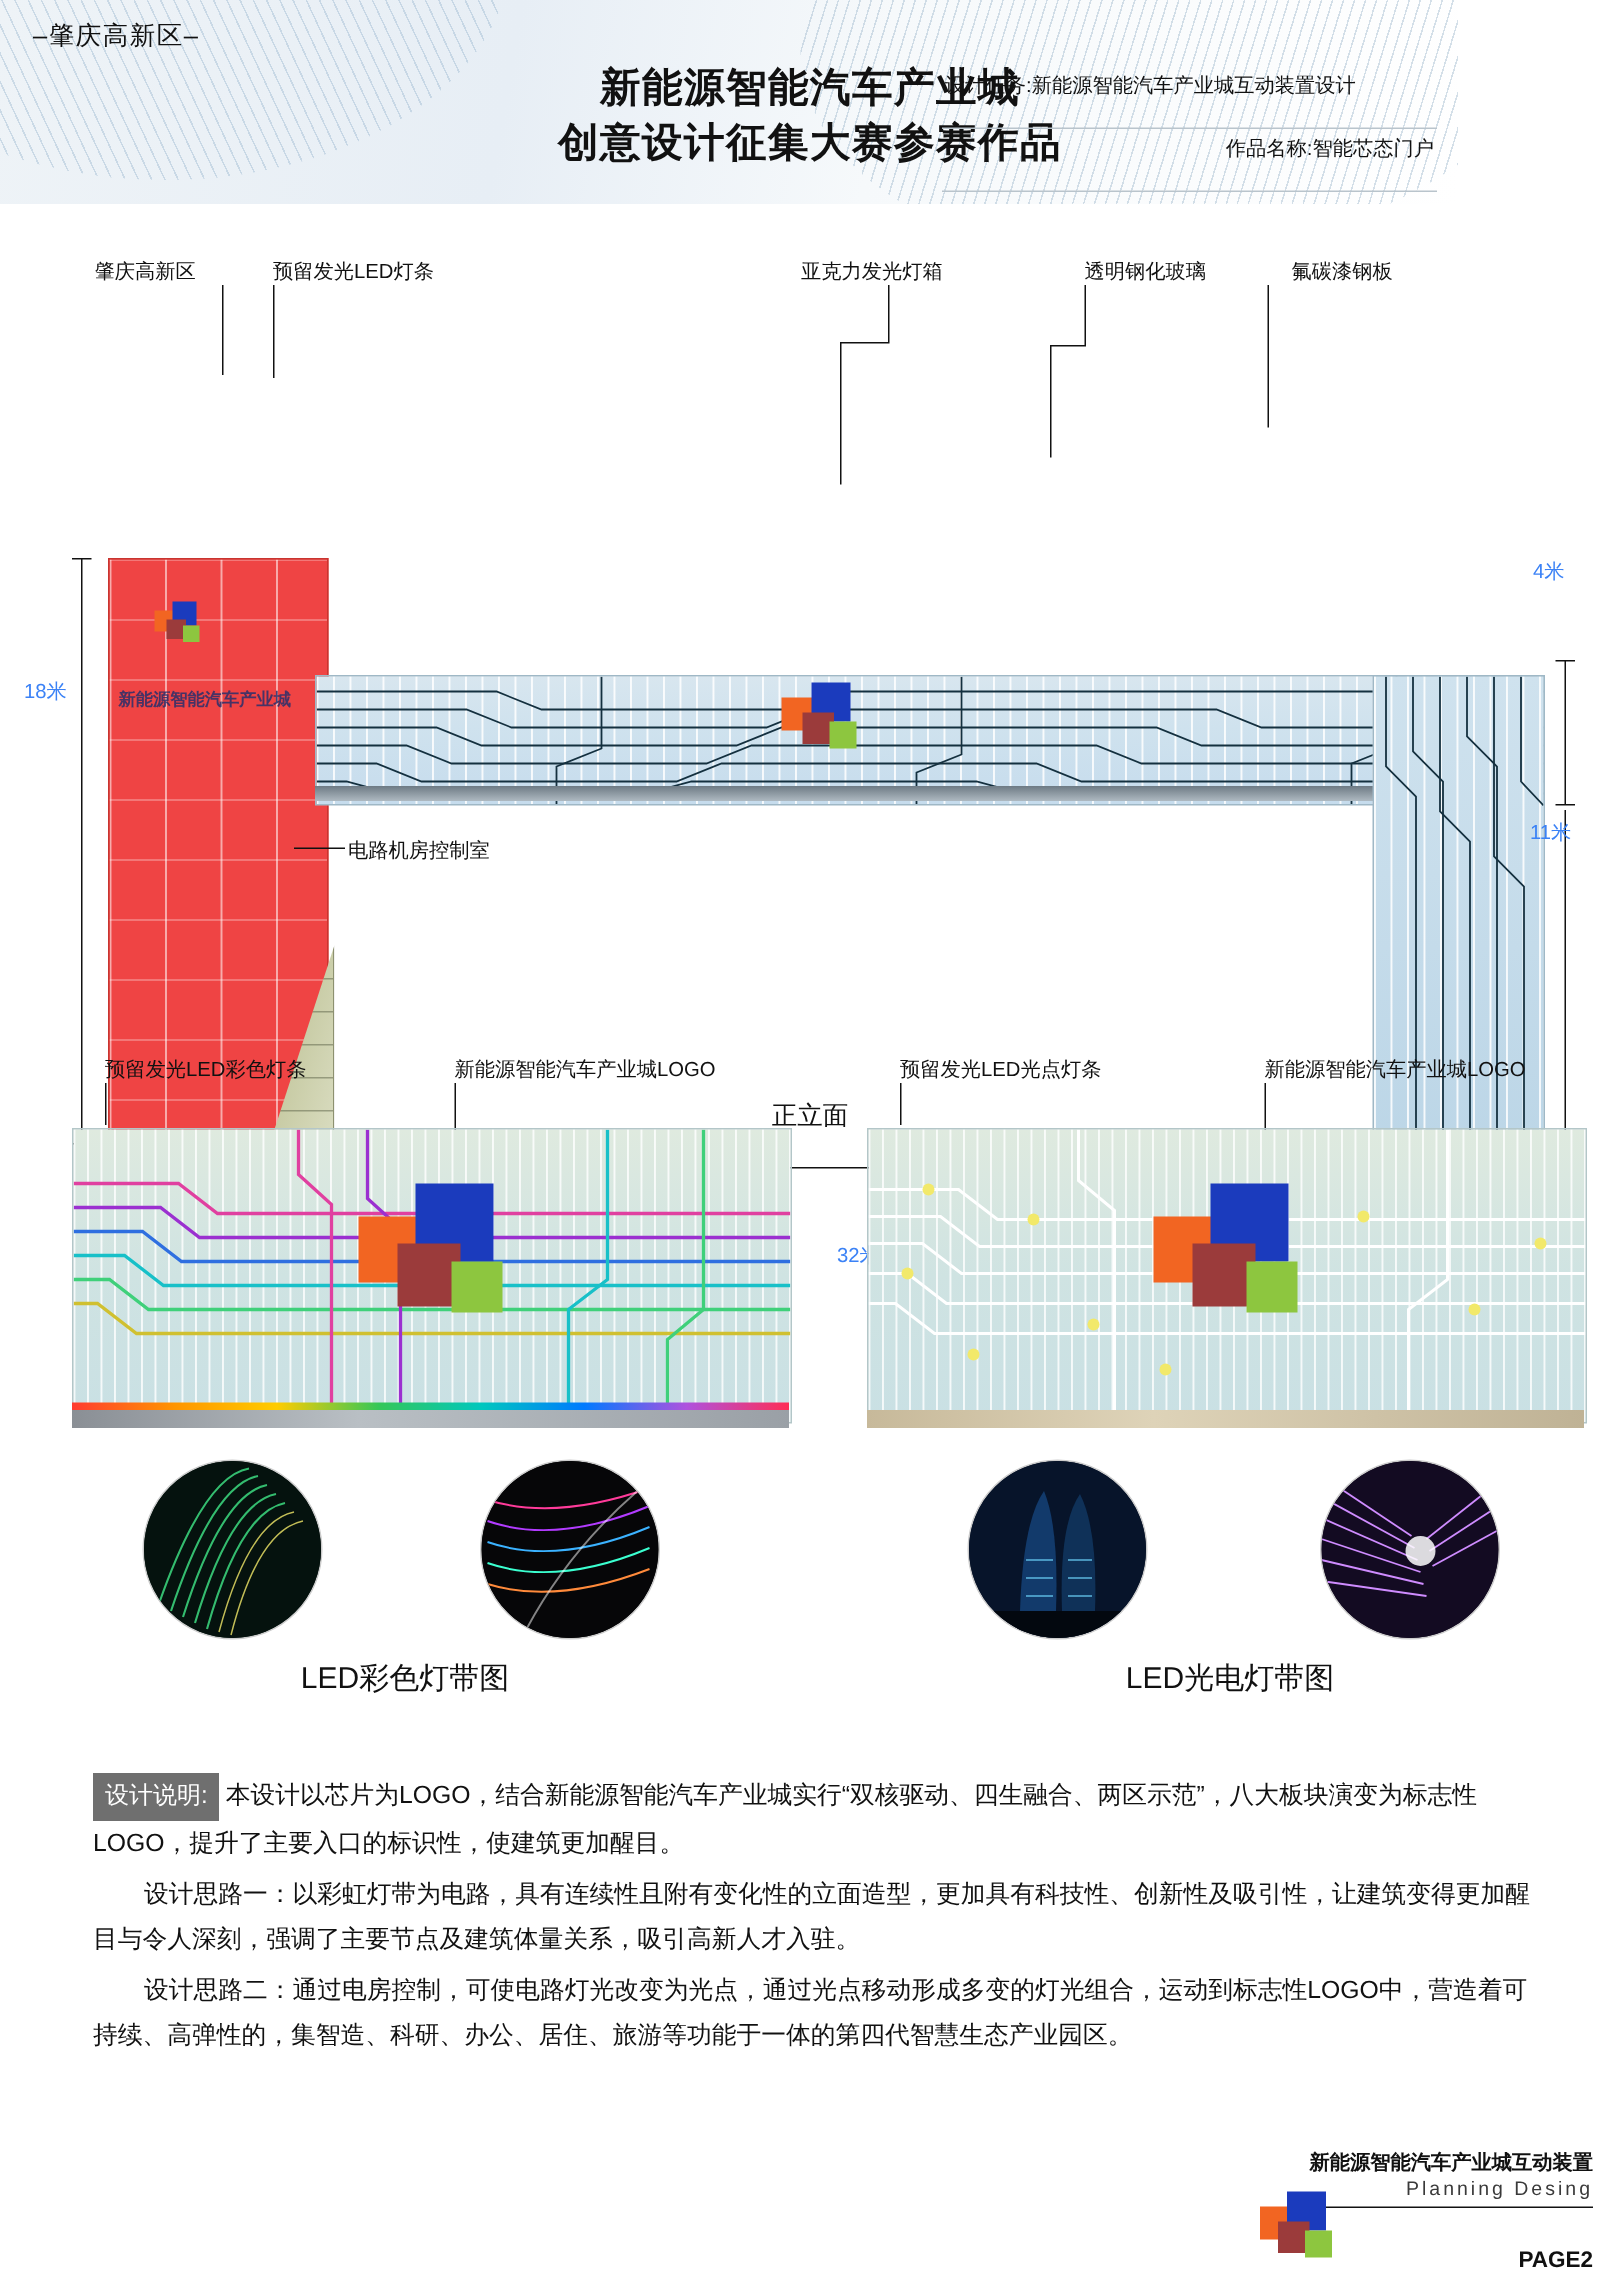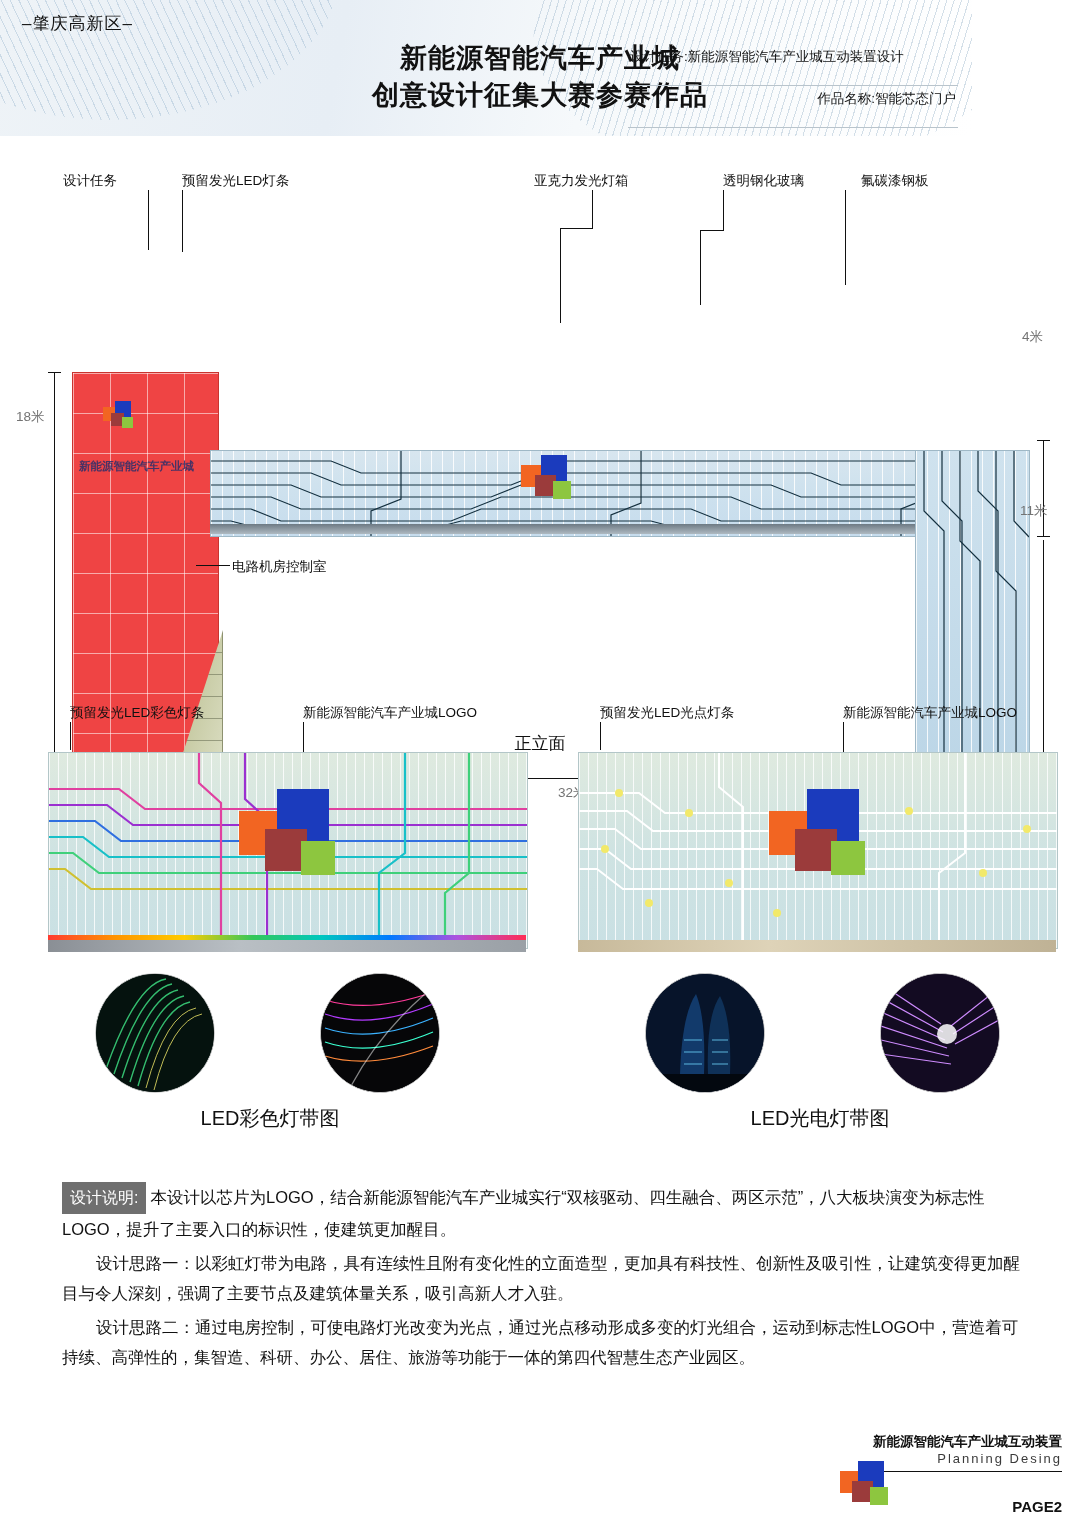--- a/index.html
+++ b/index.html
@@ -87,21 +87,21 @@
     position:absolute;inset:0;
     background-image:linear-gradient(to right,rgba(255,255,255,.85) 1px,transparent 1px);
     background-size:11px 100%;
   }
   .circuit{position:absolute;inset:0;}
   .beam-shadow{position:absolute;left:210px;top:374px;width:710px;height:10px;background:linear-gradient(180deg,#6d7a84,#aeb9c1);}
   .logo-big{position:absolute;left:521px;top:305px;width:62px;height:62px;}
   .front-label{
     position:absolute;left:0;top:582px;width:1080px;text-align:center;font-size:17px;color:#111;
   }
-  .dim-text{position:absolute;font-size:13.5px;color:#737373;}
+  .dim-text{position:absolute;font-size:13.5px;color:#3b82f6;margin-top:44px;}
   .dim-line{position:absolute;background:#111;}
   
   .panels{position:absolute;left:0;top:680px;width:1080px;height:470px;}
   .pnl{
     position:absolute;width:478px;height:195px;top:742px;
     background:linear-gradient(180deg,#dfeadf 0%,#cfe3e2 50%,#c9e0e4 100%);
     border:1px solid #b3c6c8;overflow:hidden;
   }
   .pnl.left{left:48px;}
   .pnl.right{left:578px;}
@@ -155,21 +155,21 @@
       <span class="lbl">设计任务:</span><span>新能源智能汽车产业城互动装置设计</span>
     </div>
     <div class="row">
       <span class="lbl">作品名称:</span><span>智能芯态门户</span>
     </div>
   </div>
 </div>
 
 <div class="elev">
 
-  <div class="callout-label" style="left:63px;top:22px;">设计任务</div>
+  <div class="callout-label" style="left:63px;top:22px;">肇庆高新区</div>
   <div class="leader vline" style="left:148px;top:40px;height:60px;"></div>
 
   <div class="callout-label" style="left:182px;top:22px;">预留发光LED灯条</div>
   <div class="leader vline" style="left:182px;top:40px;height:62px;"></div>
 
   <div class="callout-label" style="left:534px;top:22px;">亚克力发光灯箱</div>
   <div class="leader vline" style="left:592px;top:40px;height:38px;"></div>
   <div class="leader hline" style="left:560px;top:78px;width:33px;"></div>
   <div class="leader vline" style="left:560px;top:78px;height:95px;"></div>
 

